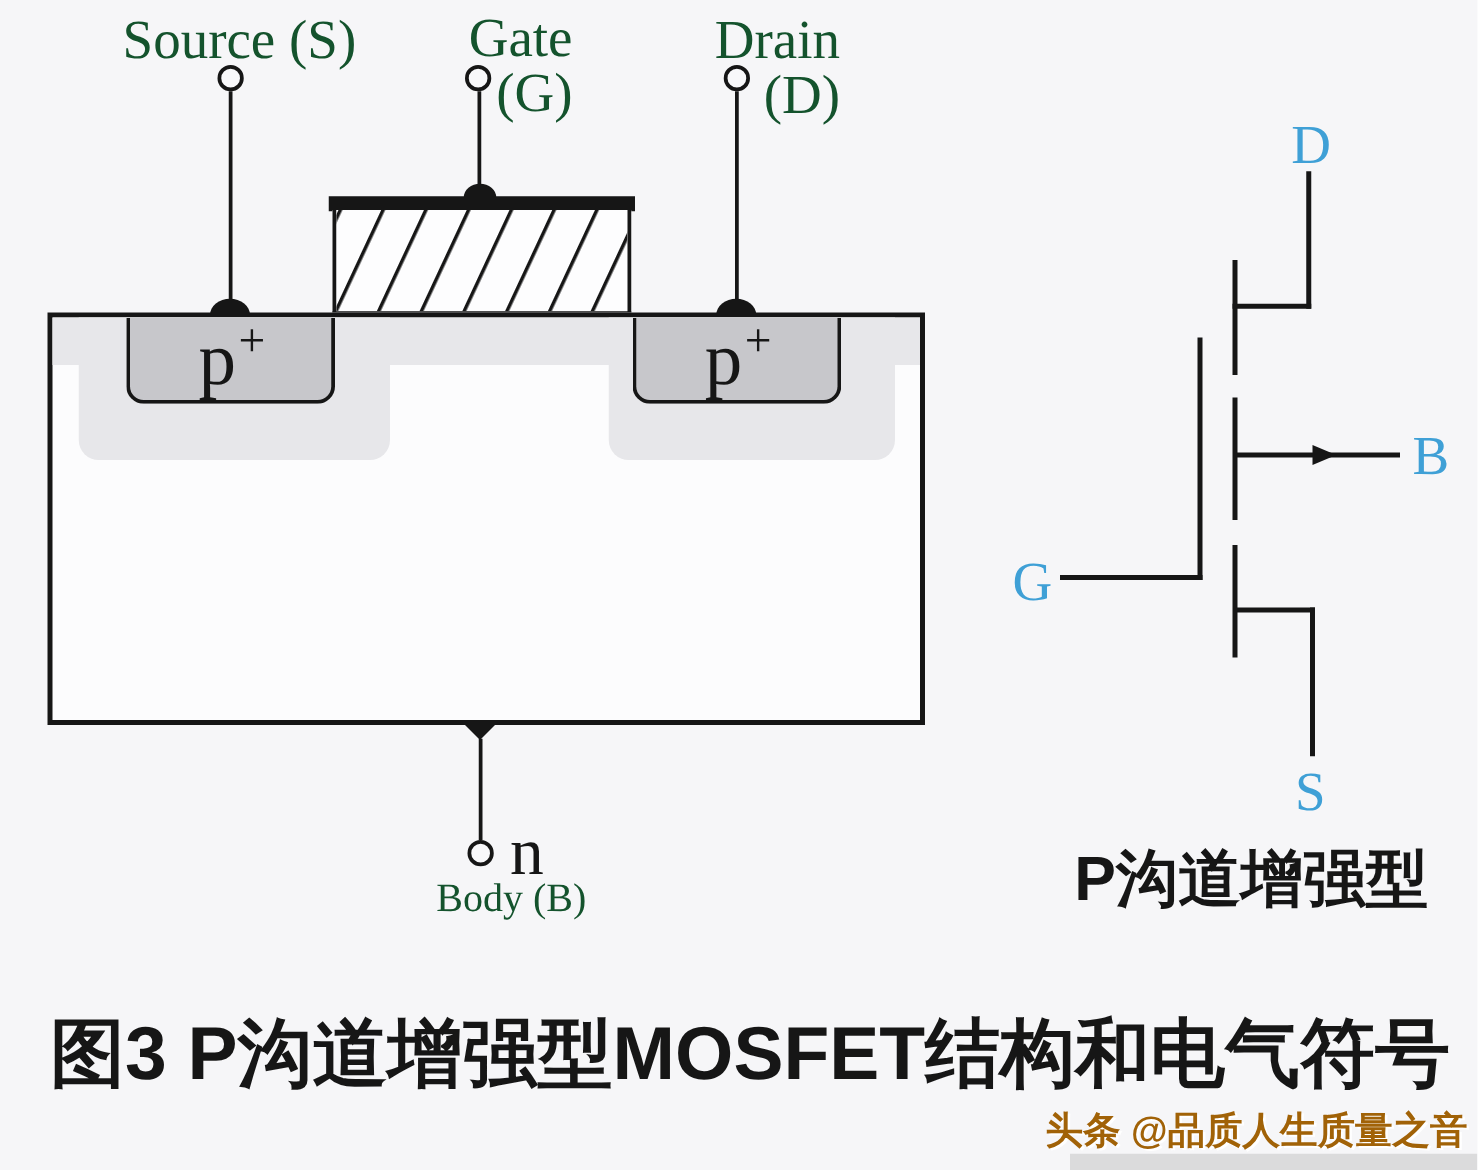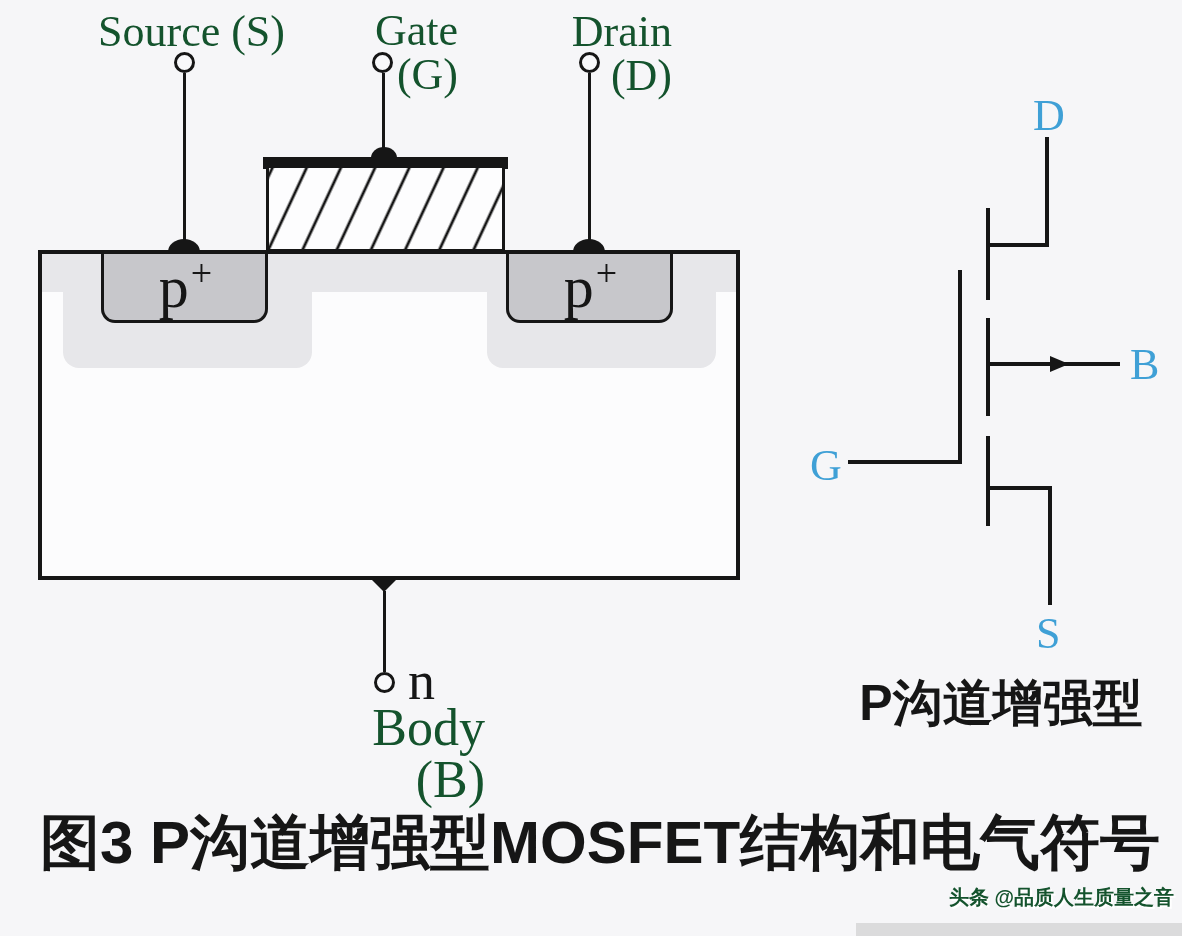--- a/index.html
+++ b/index.html
@@ -31,22 +31,22 @@
     border-left:14px solid transparent;border-right:14px solid transparent;border-top:14px solid #161616;}
   .sym-line{position:absolute;background:#161616;}
   .sym-label{position:absolute;color:#3FA0D6;font-size:44px;line-height:1;}
   .b-arrow{position:absolute;left:1050px;top:356px;width:0;height:0;
     border-top:8px solid transparent;border-bottom:8px solid transparent;border-left:19px solid #161616;}
   .zh{font-family:"Liberation Sans","DejaVu Sans",sans-serif;color:#161616;}
   .sym-caption{position:absolute;left:848px;top:676px;width:306px;text-align:center;
     font-size:50px;font-weight:700;line-height:1.1;}
   .fig-caption{position:absolute;left:40px;top:810px;width:1140px;
     font-size:60px;font-weight:700;line-height:1.1;letter-spacing:0px;white-space:nowrap;}
-  .watermark{position:absolute;right:8px;top:884px;font-size:20px;font-weight:700;
-    color:#14532d;text-shadow:2px 2px 0 #ffffff;white-space:nowrap;margin-left:34px;}
+  .watermark{position:absolute;right:8px;top:884px;font-size:30px;font-weight:700;
+    color:#a16207;text-shadow:2px 2px 0 #ffffff;white-space:nowrap;margin-left:34px;}
   .watermark-ghost{position:absolute;left:1042px;top:851px;font-size:29px;font-weight:700;
     color:#C8C8C8;opacity:.65;white-space:nowrap;}
   .corner-strip{position:absolute;left:856px;top:923px;width:326px;height:13px;background:#DBDBDC;}
 </style>
 </head>
 <body>
 
 <div class="canvas">
 
   <div class="abs">
@@ -90,21 +90,21 @@
       </div>
       <div class="n-label">n</div>
     </div>
 
     <div class="bump" style="left:168px;top:239px;width:32px;height:13px;"></div>
     <div class="bump" style="left:573px;top:239px;width:32px;height:13px;"></div>
 
     <div class="body-tri"></div>
     <div class="lead" style="left:383px;top:591px;width:3px;height:81px;"></div>
     <div class="term-circle" style="left:374px;top:672px;"></div>
-    <div class="blue-label" style="left:305px;top:702px;width:180px;font-size:52px;">Body (B)</div>
+    <div class="blue-label" style="left:289px;top:702px;width:180px;font-size:32px;">Body (B)</div>
   </div>
 
   <div class="abs">
 
     <div class="sym-label" style="left:1033px;top:94px;">D</div>
     <div class="sym-line" style="left:1045px;top:137px;width:4px;height:110px;"></div>
     <div class="sym-line" style="left:986px;top:243px;width:63px;height:4px;"></div>
 
     <div class="sym-line" style="left:986px;top:208px;width:4px;height:92px;"></div>
     <div class="sym-line" style="left:986px;top:318px;width:4px;height:98px;"></div>

